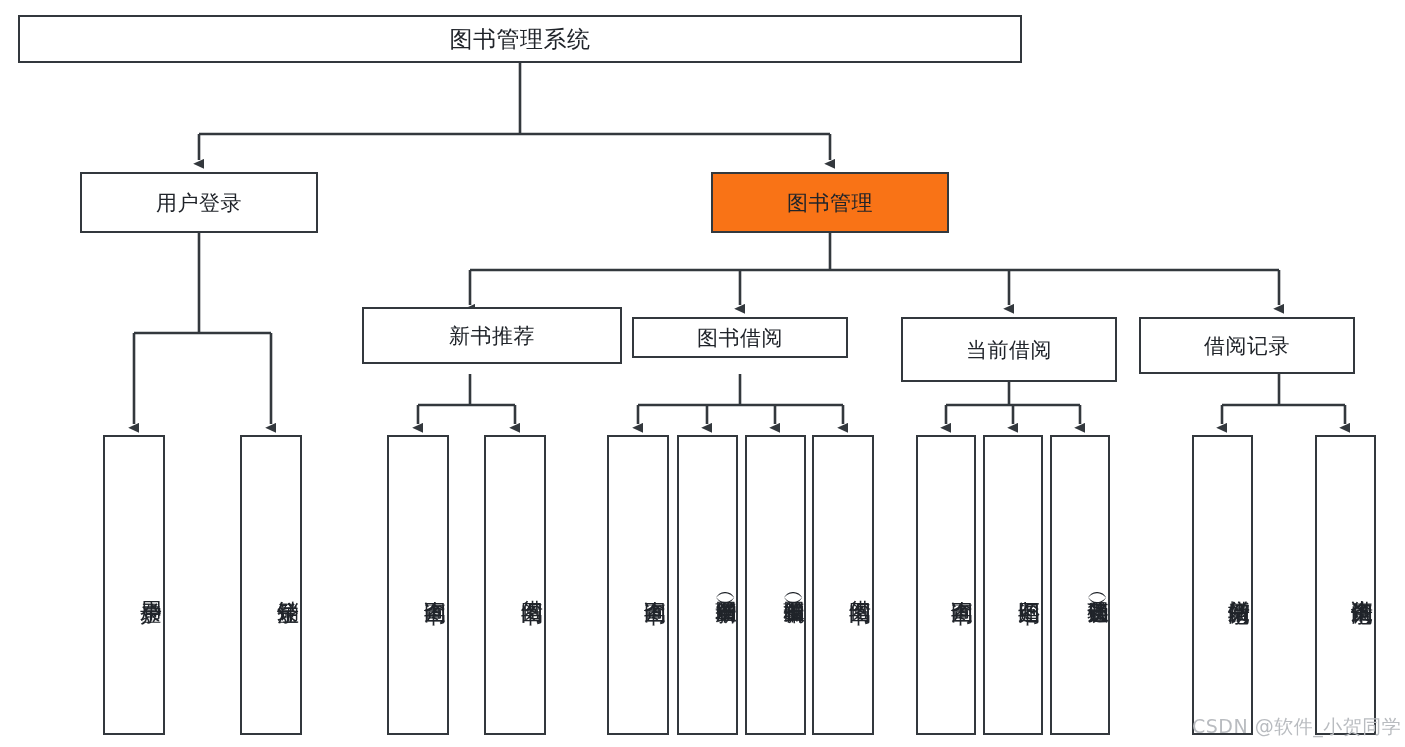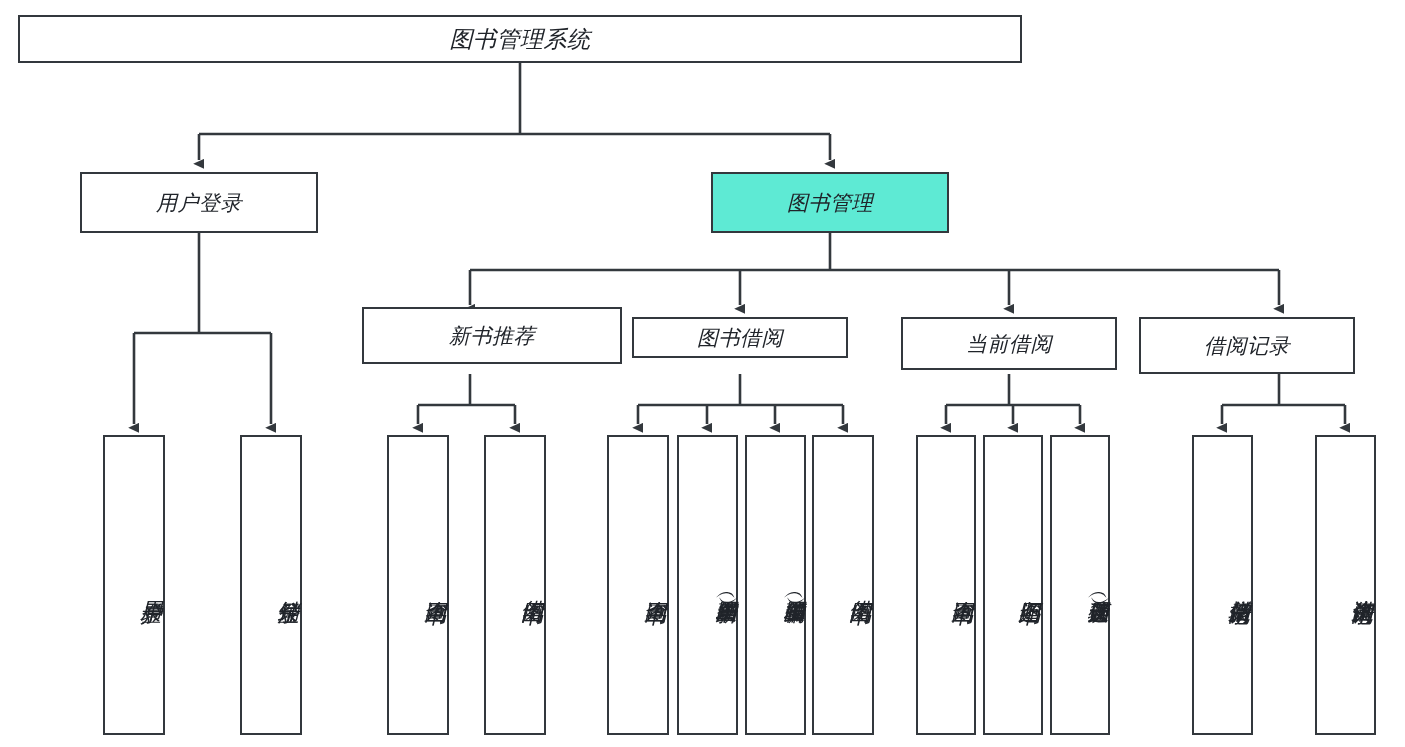--- a/index.html
+++ b/index.html
@@ -29,21 +29,20 @@
   .node {
     position: absolute;
     box-sizing: border-box;
     background: #ffffff;
     border: 2.5px solid #33383d;
     display: flex;
     align-items: center;
     justify-content: center;
     text-align: left;
     color: #20242a;
-    font-style: italic;
   }
   .node.root {
     font-size: 23px;
     letter-spacing: 0.5px;
   }
   .node.lvl1 {
     font-size: 21px;
     letter-spacing: 0.5px;
   }
   .node.leaf {
@@ -122,35 +121,36 @@
       <path d="M1279,374 L1279,405"></path>
       <path d="M1222,405 L1345,405"></path>
       <path d="M1222,405 L1222,424" marker-end="url(#arrow)"></path>
       <path d="M1345,405 L1345,424" marker-end="url(#arrow)"></path>
     </g>
   </svg>
 
   <div class="node root" style="left: 18px; top: 15px; width: 1004px; height: 48px; border-color: rgb(51, 56, 61); background: rgb(255, 255, 255); color: rgb(32, 36, 42);">图书管理系统</div>
 
   <div class="node lvl1" style="left: 80px; top: 172px; width: 238px; height: 61px; border-color: rgb(51, 56, 61); background: rgb(255, 255, 255); color: rgb(32, 36, 42);">用户登录</div>
-  <div class="node lvl1" style="left: 711px; top: 172px; width: 238px; height: 61px; border-color: rgb(51, 56, 61); background: #5eead4; color: rgb(32, 36, 42);">图书管理</div>
+  <div class="node lvl1" style="left: 711px; top: 172px; width: 238px; height: 61px; border-color: rgb(51, 56, 61); background: #f97316; color: rgb(32, 36, 42);">图书管理</div>
 
   <div class="node lvl1" style="left: 362px; top: 307px; width: 260px; height: 57px; border-color: rgb(51, 56, 61); background: rgb(255, 255, 255); color: rgb(32, 36, 42);">新书推荐</div>
   <div class="node lvl1" style="left: 632px; top: 317px; width: 216px; height: 41px; border-color: rgb(51, 56, 61); background: rgb(255, 255, 255); color: rgb(32, 36, 42);">图书借阅</div>
-  <div class="node lvl1" style="left: 901px; top: 317px; width: 216px; height: 53px; border-color: rgb(51, 56, 61); background: rgb(255, 255, 255); color: rgb(32, 36, 42);">当前借阅</div>
+  <div class="node lvl1" style="left: 901px; top: 317px; width: 216px; height: 65px; border-color: rgb(51, 56, 61); background: rgb(255, 255, 255); color: rgb(32, 36, 42);">当前借阅</div>
   <div class="node lvl1" style="left: 1139px; top: 317px; width: 216px; height: 57px; border-color: rgb(51, 56, 61); background: rgb(255, 255, 255); color: rgb(32, 36, 42);">借阅记录</div>
 
   <div class="node leaf" style="left: 103px; top: 435px; width: 62px; height: 300px; border-color: rgb(51, 56, 61); background: rgb(255, 255, 255); color: rgb(32, 36, 42);">用户登录</div>
   <div class="node leaf" style="left: 240px; top: 435px; width: 62px; height: 300px; border-color: rgb(51, 56, 61); background: rgb(255, 255, 255); color: rgb(32, 36, 42);">注销登录</div>
   <div class="node leaf" style="left: 387px; top: 435px; width: 62px; height: 300px; border-color: rgb(51, 56, 61); background: rgb(255, 255, 255); color: rgb(32, 36, 42);">查询图书</div>
   <div class="node leaf" style="left: 484px; top: 435px; width: 62px; height: 300px; border-color: rgb(51, 56, 61); background: rgb(255, 255, 255); color: rgb(32, 36, 42);">借阅图书</div>
   <div class="node leaf" style="left: 607px; top: 435px; width: 62px; height: 300px; border-color: rgb(51, 56, 61); background: rgb(255, 255, 255); color: rgb(32, 36, 42);">查询图书</div>
   <div class="node leaf tight" style="left: 677px; top: 435px; width: 61px; height: 300px; border-color: rgb(51, 56, 61); background: rgb(255, 255, 255); color: rgb(32, 36, 42);">新增图书（管理员）</div>
   <div class="node leaf tight" style="left: 745px; top: 435px; width: 61px; height: 300px; border-color: rgb(51, 56, 61); background: rgb(255, 255, 255); color: rgb(32, 36, 42);">编辑图书（管理员）</div>
   <div class="node leaf" style="left: 812px; top: 435px; width: 62px; height: 300px; border-color: rgb(51, 56, 61); background: rgb(255, 255, 255); color: rgb(32, 36, 42);">借阅图书</div>
   <div class="node leaf" style="left: 916px; top: 435px; width: 60px; height: 300px; border-color: rgb(51, 56, 61); background: rgb(255, 255, 255); color: rgb(32, 36, 42);">查询图书</div>
   <div class="node leaf" style="left: 983px; top: 435px; width: 60px; height: 300px; border-color: rgb(51, 56, 61); background: rgb(255, 255, 255); color: rgb(32, 36, 42);">归还图书</div>
   <div class="node leaf tight" style="left: 1050px; top: 435px; width: 60px; height: 300px; border-color: rgb(51, 56, 61); background: rgb(255, 255, 255); color: rgb(32, 36, 42);">确认归还（管理员）</div>
   <div class="node leaf" style="left: 1192px; top: 435px; width: 61px; height: 300px; border-color: rgb(51, 56, 61); background: rgb(255, 255, 255); color: rgb(32, 36, 42);">新增借阅记录</div>
   <div class="node leaf" style="left: 1315px; top: 435px; width: 61px; height: 300px; border-color: rgb(51, 56, 61); background: rgb(255, 255, 255); color: rgb(32, 36, 42);">查询借阅记录</div>
 
+  <div class="watermark" style="left: 1192px; top: 714px; color: rgb(185, 188, 192);">CSDN @软件_小贺同学</div>
 
 </div>
 
 </body></html>

